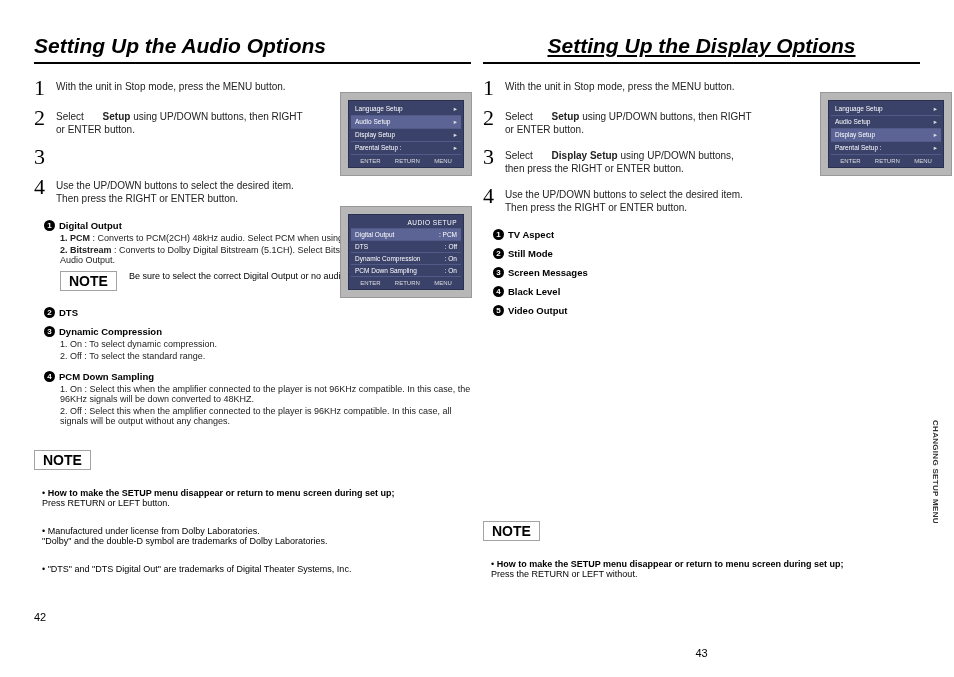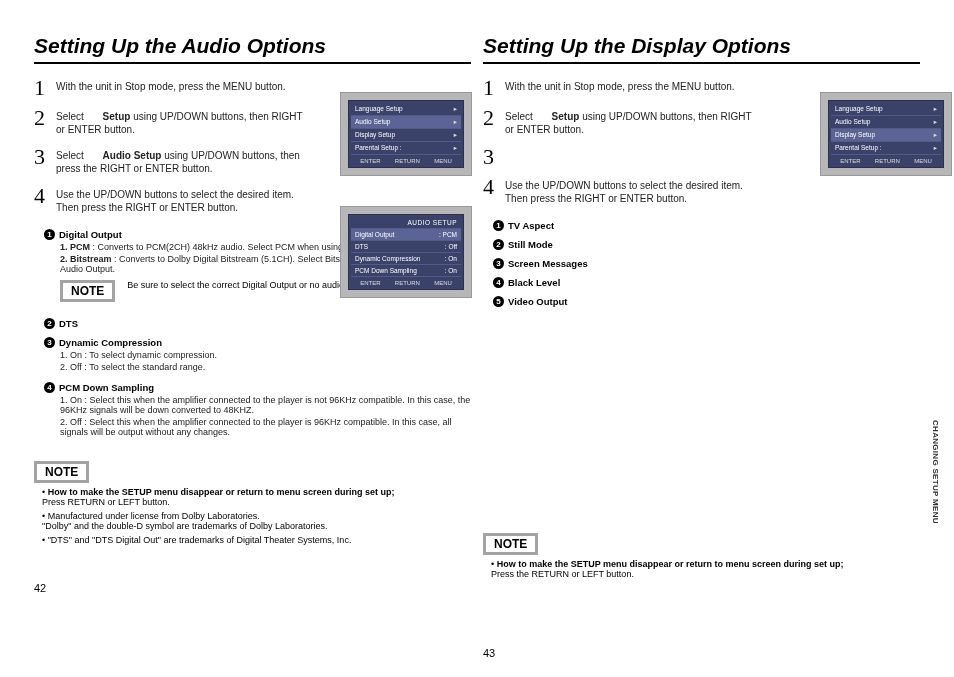--- a/index.html
+++ b/index.html
@@ -1,46 +1,46 @@
 <!DOCTYPE html>
 <html><head>
 <meta charset="utf-8">
 <style>
   * { box-sizing: border-box; margin: 0; padding: 0; }
   html, body { width: 954px; height: 677px; background: #fff; font-family: Arial, Helvetica, sans-serif; color: #000; }
   .page { display: flex; width: 100%; height: 100%; padding: 34px 34px 18px 34px; gap: 12px; position: relative; }
   .col { flex: 1; display: flex; flex-direction: column; }
   h1 { font-size: 21px; font-style: italic; font-weight: 700; margin: 0 0 4px 0; }
   .rule { border: 0; border-top: 2px solid #000; margin: 0 0 14px 0; }
-  .col-right h1 { text-align: left; }
+  .col-right h1 { text-align: center; text-decoration: underline; }
 
   .steps { font-size: 10px; line-height: 1.35; color: #222; }
   .step { display: flex; gap: 6px; margin-bottom: 10px; }
   .step-num { font-size: 22px; font-weight: 400; line-height: 0.9; width: 16px; color: #000; font-family: Georgia, 'Times New Roman', serif; }
   .step-text { flex: 1; padding-top: 2px; max-width: 250px; }
   .step-text b { font-weight: 700; padding-left: 16px; }
 
   .option { margin: 4px 0 4px 10px; font-size: 9.5px; }
   .opt-head { font-weight: 700; display: flex; gap: 4px; }
   .opt-head .circ { display:inline-block; width:11px; height:11px; border-radius:50%; background:#000; color:#fff; font-size:8px; text-align:center; line-height:11px; font-weight:700; }
   .opt-sub { margin: 2px 0 2px 16px; font-size: 9px; color: #222; }
   .opt-sub .lbl { font-weight: 700; }
 
-  .note-box { display:inline-block; border:3px solid #a3a3a3; padding:1px 8px; font-size:12px; font-weight:700; margin-right:6px; }
+  .note-box { display:inline-block; border:1px solid #a3a3a3; padding:1px 8px; font-size:14px; font-weight:700; margin-right:6px; }
   .note-inline { display:flex; gap:6px; margin: 6px 0 8px 16px; font-size:9px; }
   .note-inline .note-text { flex:1; }
 
   .foot-note { font-size: 9px; margin: 4px 0 0 8px; }
   .foot-note .lead { font-weight: 700; }
-  .foot-bullet { margin-top: 4px; }
+  .foot-bullet { margin-top: 18px; }
   .foot-bullet::before { content: "• "; }
 
   .page-num { font-size: 11px; margin-top: auto; padding-top: 8px; }
   .pn-left { text-align: left; margin-top: 29px; }
-  .pn-right { text-align: left; }
+  .pn-right { text-align: center; }
 
   
   .osd { position: absolute; width: 132px; background: #b7b7b7; border: 1px solid #999; padding: 7px; font-size: 6.5px; color: #fff; }
   .osd-inner { background: #3b426a; border: 1px solid #2b3050; padding: 2px; }
   .osd-row { display:flex; justify-content:space-between; padding: 2px 4px; border-bottom: 1px solid #525a88; font-size: 6.5px; }
   .osd-row:last-child { border-bottom: 0; }
   .osd-row .arrow { color: #ddd; }
   .osd-row.sel { background: #5b6494; }
   .osd-head { text-align: right; padding: 2px 4px; font-size: 6.5px; letter-spacing: 0.5px; border-bottom: 1px solid #525a88; }
   .osd-foot { display:flex; justify-content:space-around; padding: 3px 2px 1px; font-size:6px; color:#ddd; }
@@ -66,23 +66,20 @@
         <div class="step-text">With the unit in Stop mode, press the MENU button.</div>
       </div>
       <div class="step">
         <div class="step-num">2</div>
         <div class="step-text">
           <span>Select </span><b>Setup</b><span> using UP/DOWN buttons, then RIGHT or ENTER button.</span>
         </div>
       </div>
       <div class="step">
         <div class="step-num">3</div>
-        <div class="step-text">
-          <span>Select </span><b>Audio Setup</b><span> using UP/DOWN buttons, then press the RIGHT or ENTER button.</span>
-        </div>
       </div>
       <div class="step">
         <div class="step-num">4</div>
         <div class="step-text">Use the UP/DOWN buttons to select the desired item. Then press the RIGHT or ENTER button.</div>
       </div>
     </div>
 
     <div class="option">
       <div class="opt-head">
           <span class="circ">1</span>
@@ -149,20 +146,23 @@
         <div class="step-text">With the unit in Stop mode, press the MENU button.</div>
       </div>
       <div class="step">
         <div class="step-num">2</div>
         <div class="step-text">
           <span>Select </span><b>Setup</b><span> using UP/DOWN buttons, then RIGHT or ENTER button.</span>
         </div>
       </div>
       <div class="step">
         <div class="step-num">3</div>
+        <div class="step-text">
+          <span>Select </span><b>Display Setup</b><span> using UP/DOWN buttons, then press the RIGHT or ENTER button.</span>
+        </div>
       </div>
       <div class="step">
         <div class="step-num">4</div>
         <div class="step-text">Use the UP/DOWN buttons to select the desired item. Then press the RIGHT or ENTER button.</div>
       </div>
     </div>
 
     <div class="option">
         <div class="opt-head">
           <span class="circ">1</span>
@@ -193,21 +193,21 @@
           <span>Video Output</span>
         </div>
       </div>
 
     <div style="flex:1"></div>
 
     <div style="margin-bottom: 60px;">
       <div class="note-box">NOTE</div>
       <div class="foot-note foot-bullet">
         <span class="lead">How to make the SETUP menu disappear or return to menu screen during set up;</span><br>
-        <span>Press the RETURN or LEFT button.</span>
+        <span>Press the RETURN or LEFT without.</span>
       </div>
     </div>
 
     <div class="page-num pn-right">43</div>
   </div>
 
   <div class="osd" id="osd1">
     <div class="osd-inner">
       <div class="osd-row">
           <span>Language Setup</span>

